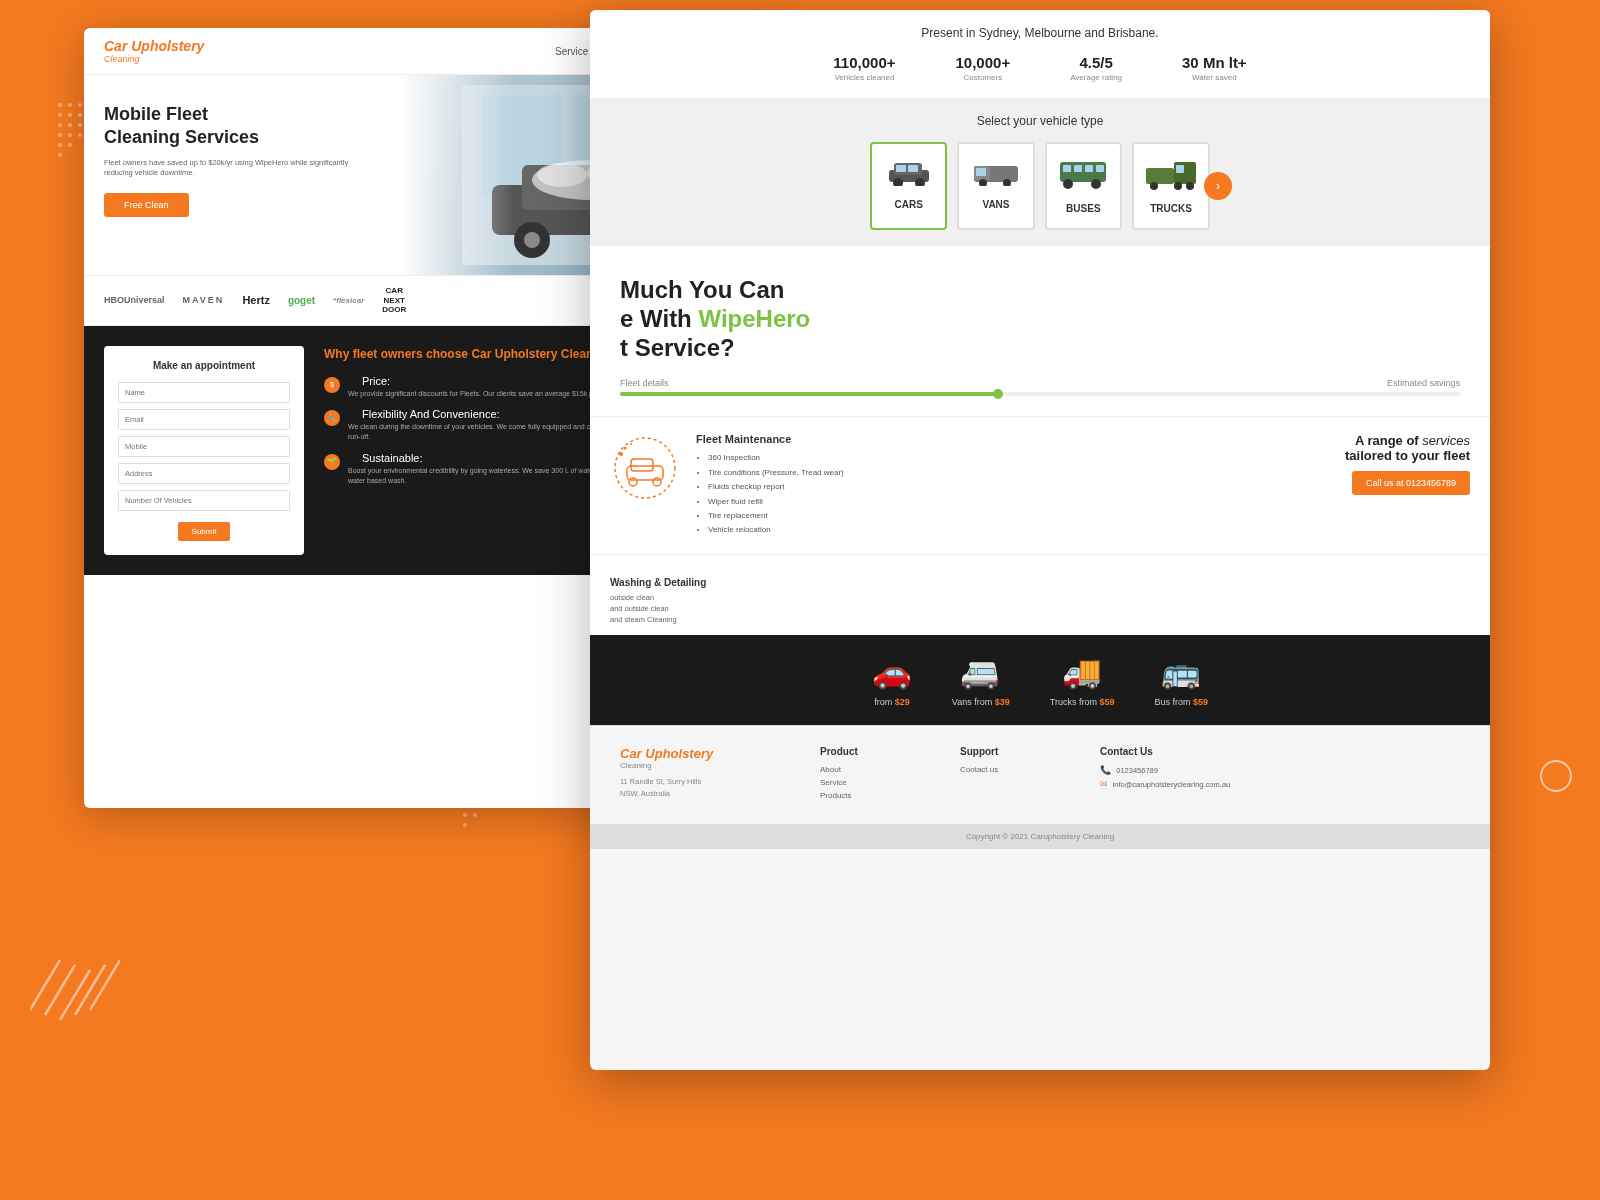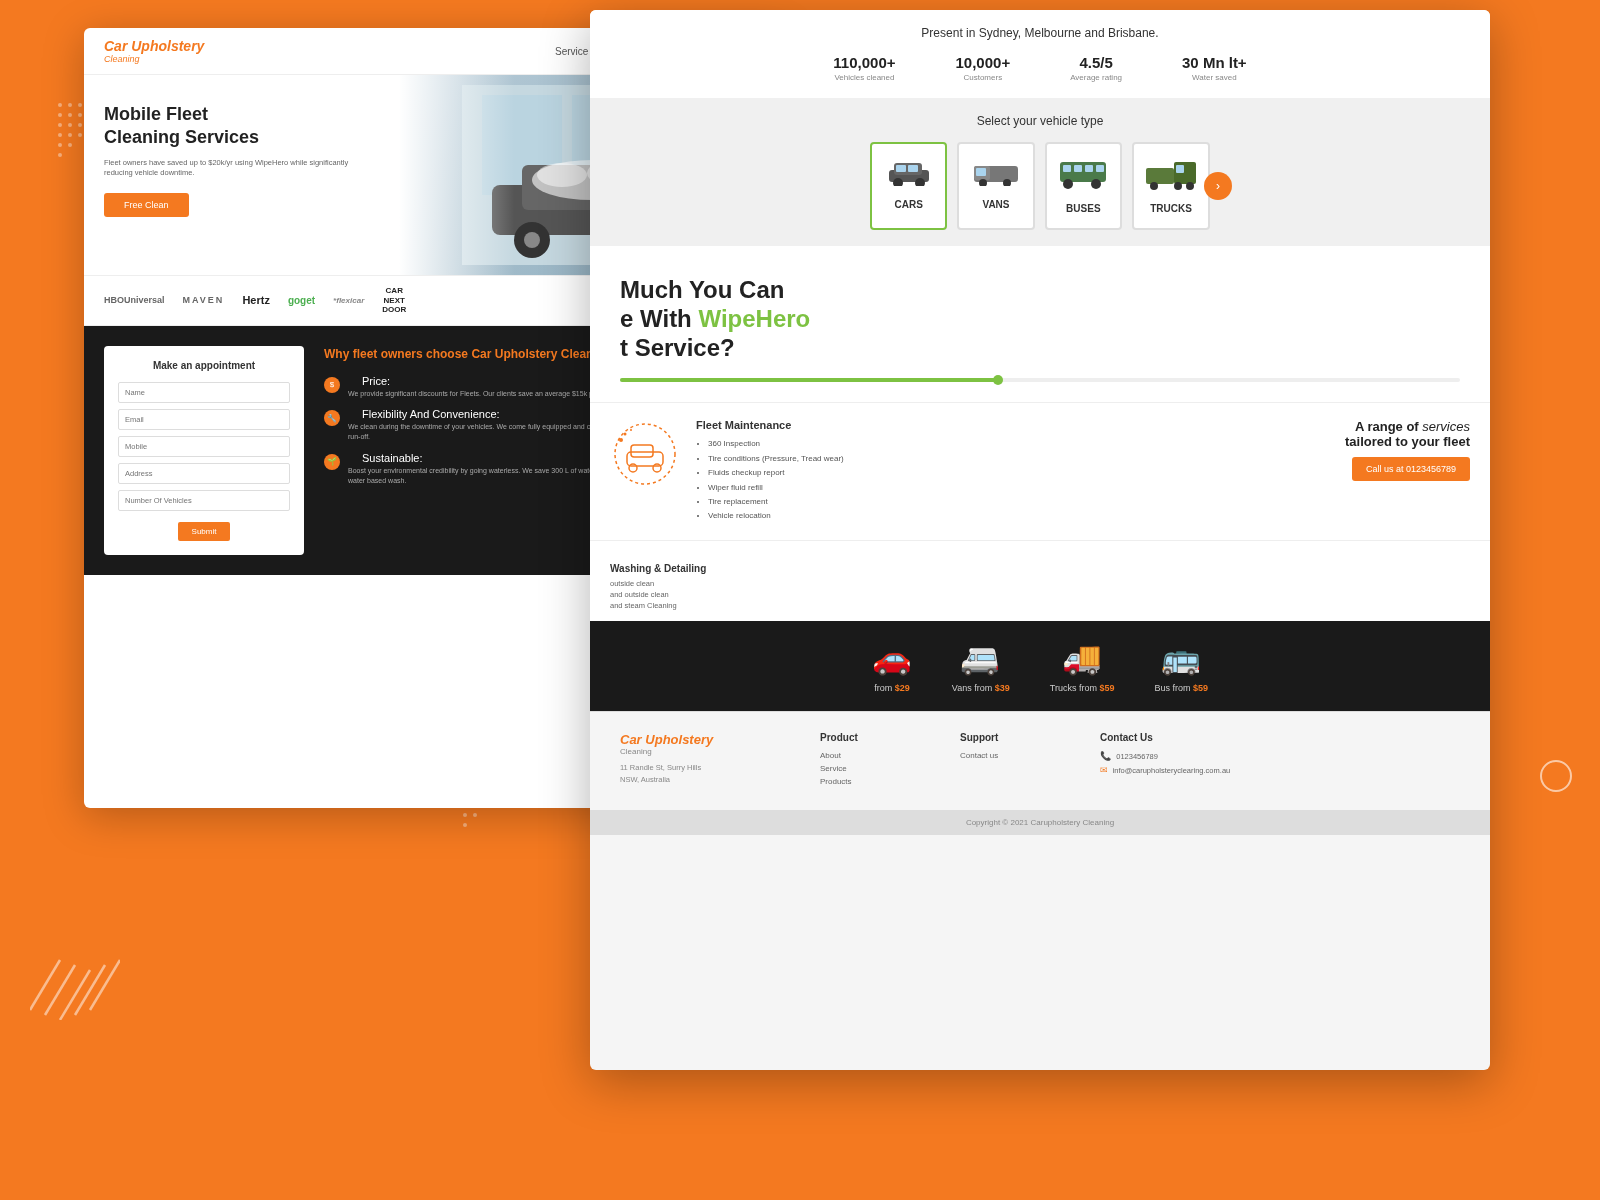--- a/index.html
+++ b/index.html
@@ -841,20 +841,24 @@
   </div>
 
   <div class="s2-hero">
     <div class="s2-hero-left">
       <div class="s2-hero-headline">
         <span>Much You Can<br></span>
         <span>e With <span class="green">WipeHero</span><br></span>
         <span>t Service?</span>
       </div>
       <div class="s2-progress-bar">
+        <div class="s2-progress-labels">
+          <span>Fleet details</span>
+          <span>Estimated savings</span>
+        </div>
         <div class="s2-progress-track">
           <div class="s2-progress-fill"></div>
           <div class="s2-progress-dot"></div>
         </div>
       </div>
     </div>
   </div>
 
   <div class="s2-services">
     <div class="s2-service-icon-box">

